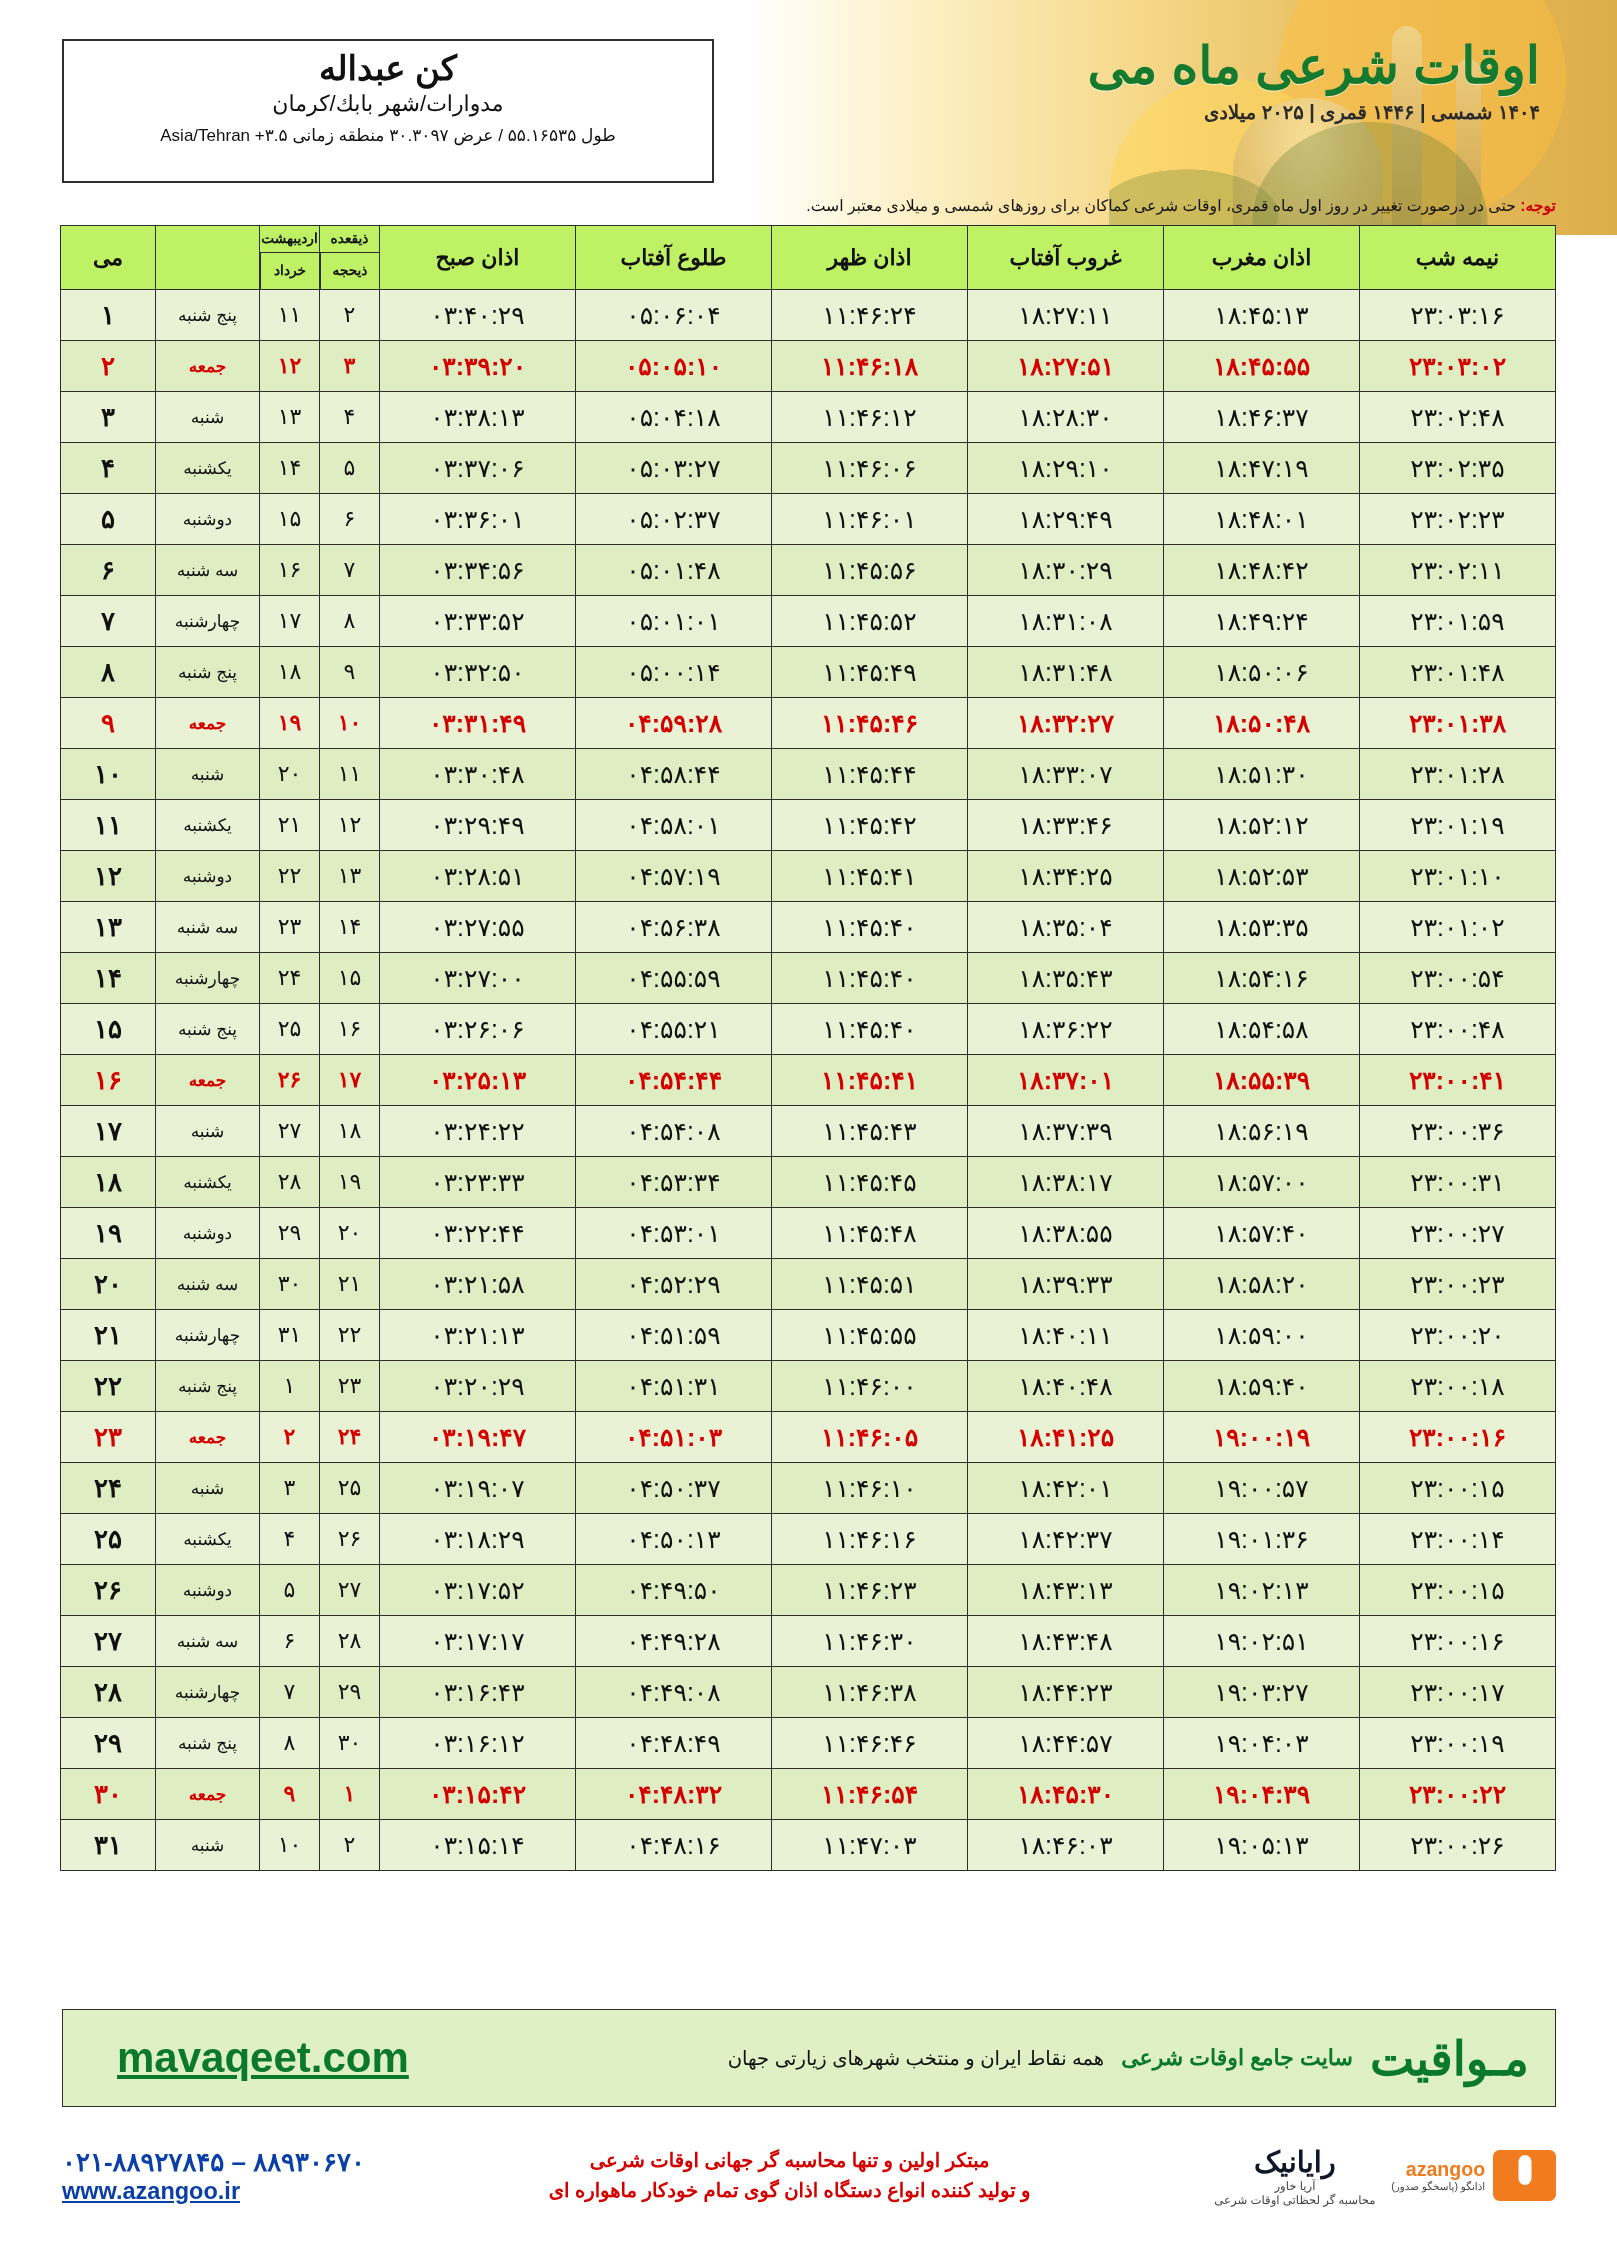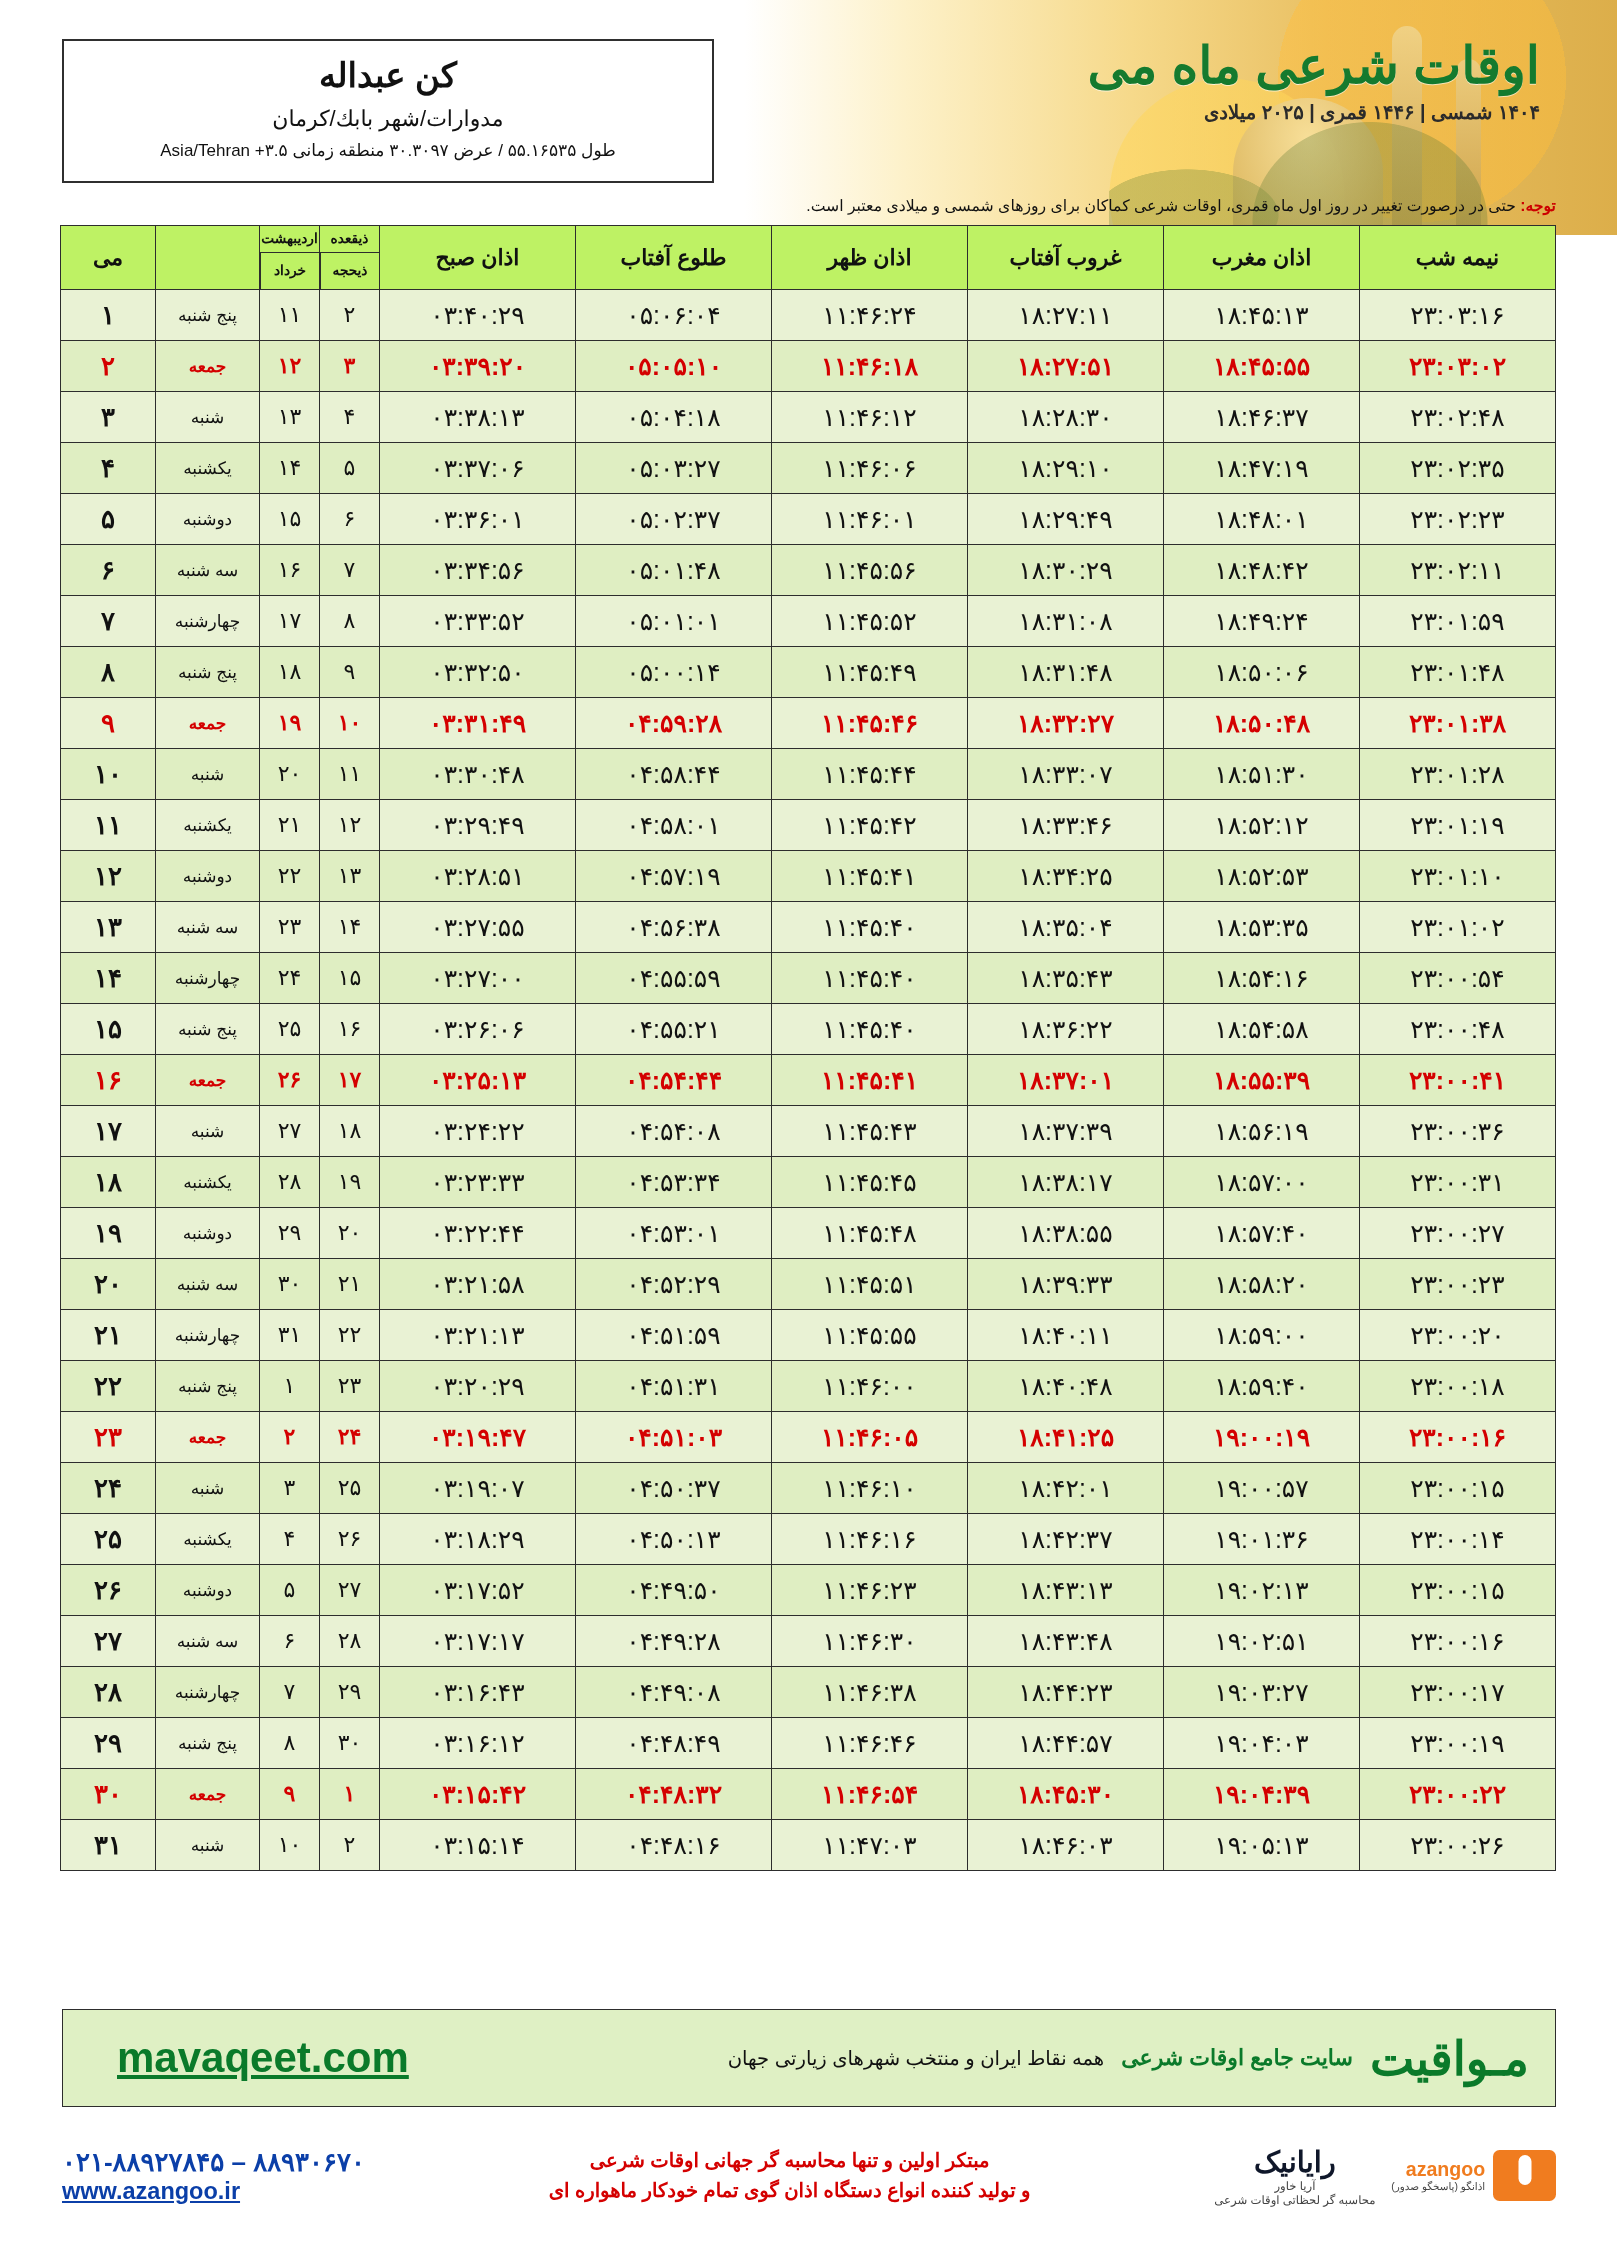--- a/index.html
+++ b/index.html
@@ -43,24 +43,24 @@
     margin-top:9px;font-size:22px;font-weight:bold;color:#157a2e;
   }
   .title-dates{
     margin-top:8px;font-size:19.6px;color:#2b2b2b;font-weight:bold;
   }
 
   
   .city-box{
     position:absolute;left:62px;top:39px;width:652px;height:144px;
     border:2px solid #2f2f2f;background:#ffffff;text-align:center;direction:rtl;
-    box-sizing:border-box;padding-top:16px;
+    box-sizing:border-box;padding-top:9px;
   }
   .city-name{font-size:34px;font-weight:bold;color:#111;line-height:1.1;}
-  .city-sub{font-size:22px;margin-top:12px;color:#111;}
+  .city-sub{font-size:22px;margin-top:4px;color:#111;}
   .city-geo{font-size:17px;margin-top:7.8px;color:#111;}
 
   
   .note{
     position:absolute;left:62px;top:196px;width:1494px;text-align:right;direction:rtl;
     font-size:15.7px;color:#111;
   }
   .note b{color:#cc0000;}
 
   

